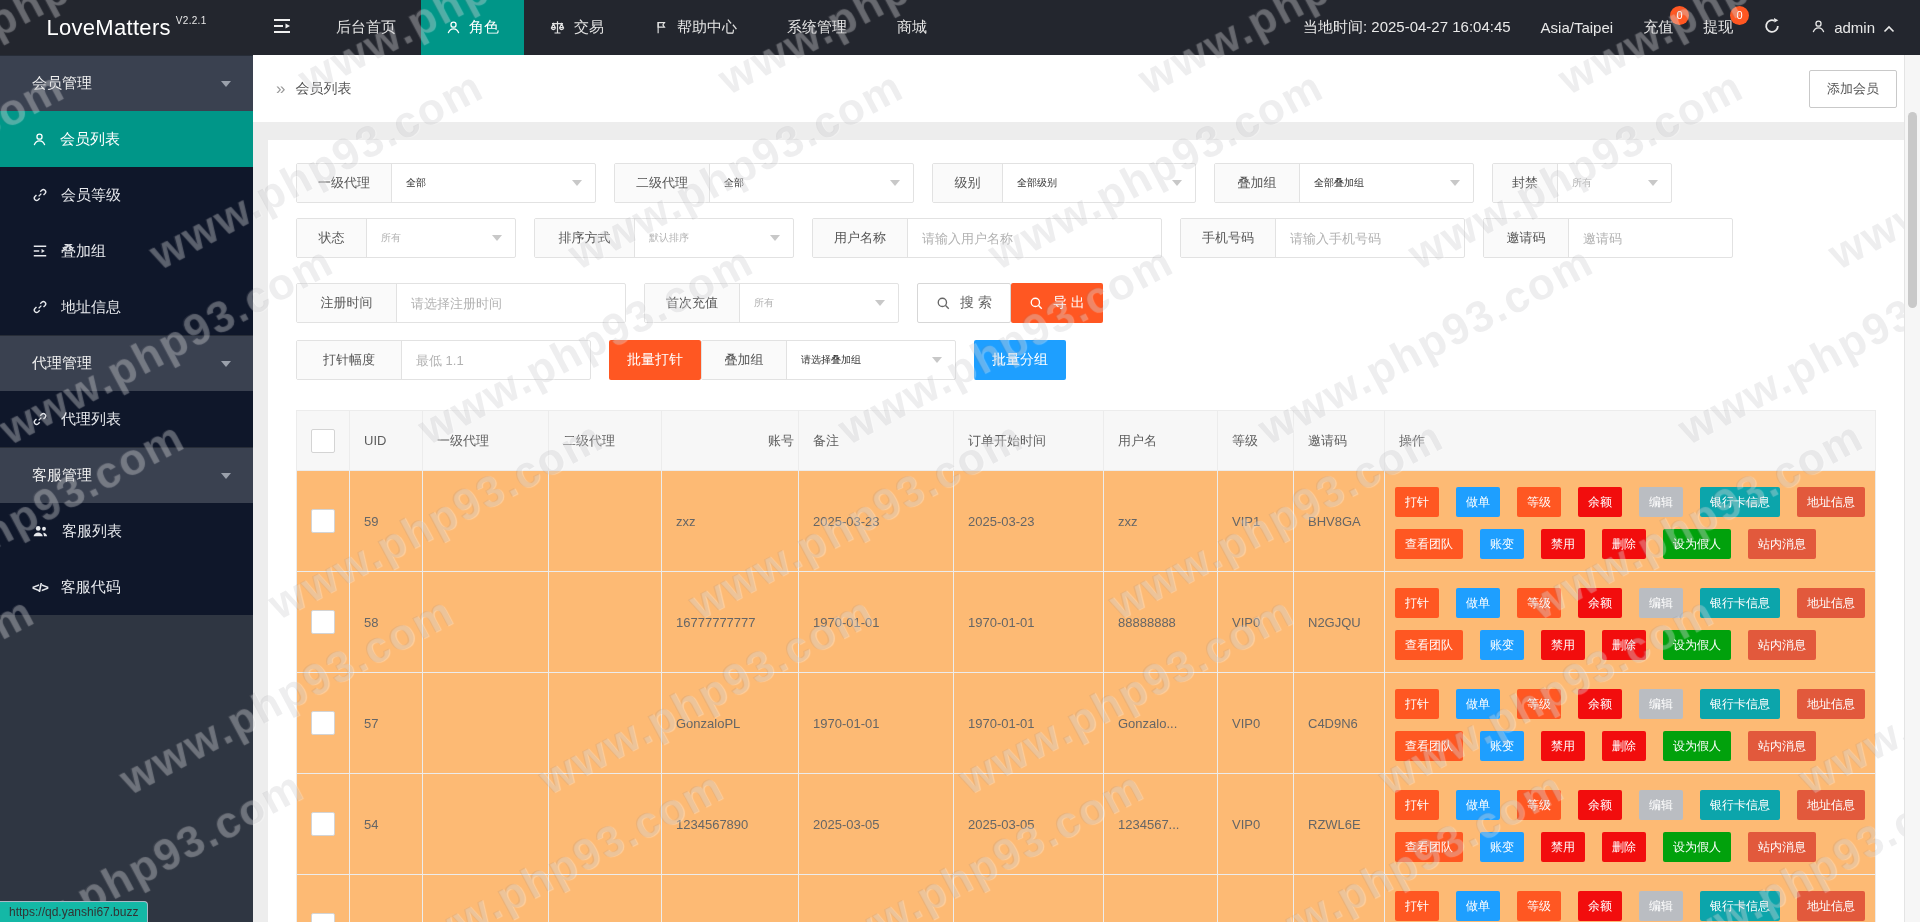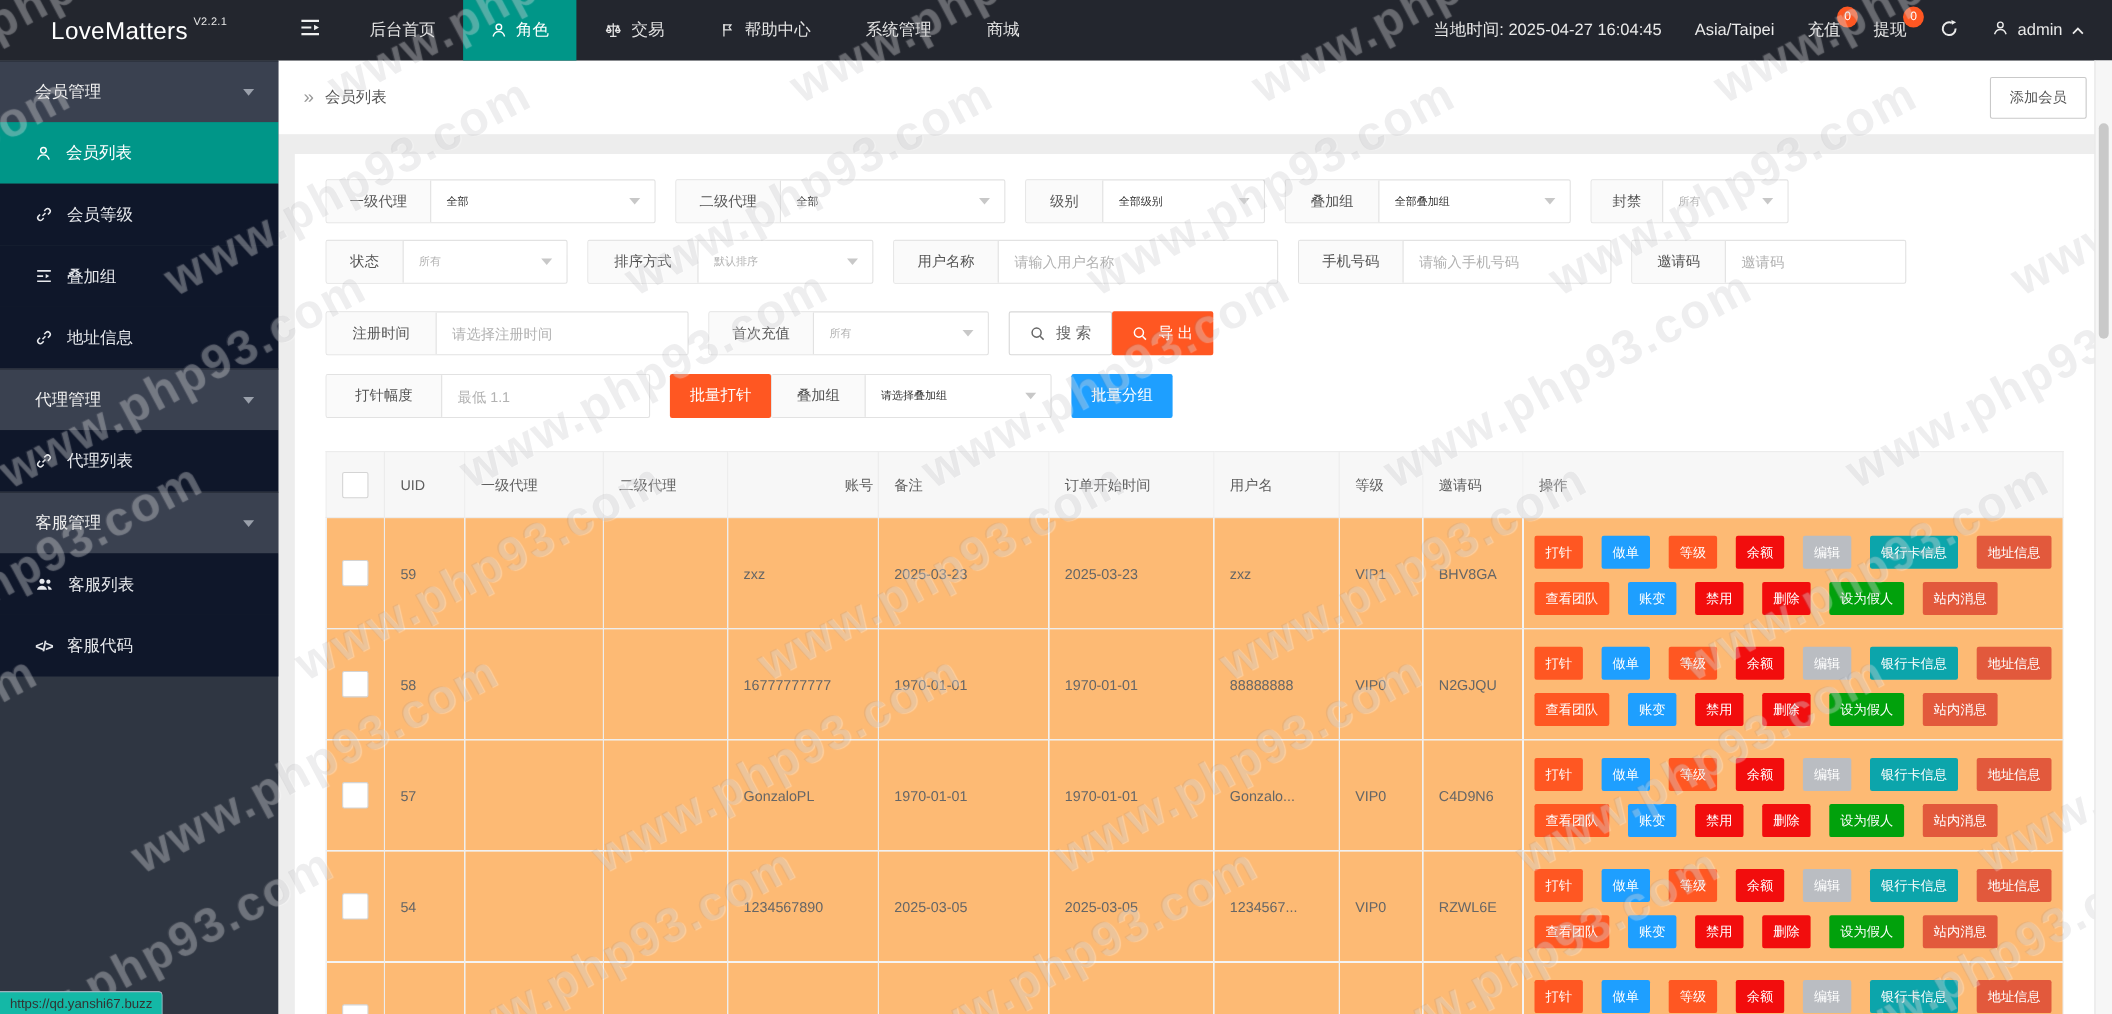--- a/index.html
+++ b/index.html
@@ -254,21 +254,21 @@
               <span class="caret"></span>
             </div>
           </div>
           <div class="fgroup" style="width: 300px;">
             <div class="flabel" style="width: 95px;">二级代理</div>
             <div class="fval">
               <span>全部</span>
               <span class="caret"></span>
             </div>
           </div>
-          <div class="fgroup" style="width: 218px;">
+          <div class="fgroup" style="width: 264px;">
             <div class="flabel" style="width: 70px;">级别</div>
             <div class="fval">
               <span>全部级别</span>
               <span class="caret"></span>
             </div>
           </div>
           <div class="fgroup" style="width: 260px;">
             <div class="flabel" style="width: 85px;">叠加组</div>
             <div class="fval">
               <span>全部叠加组</span>

